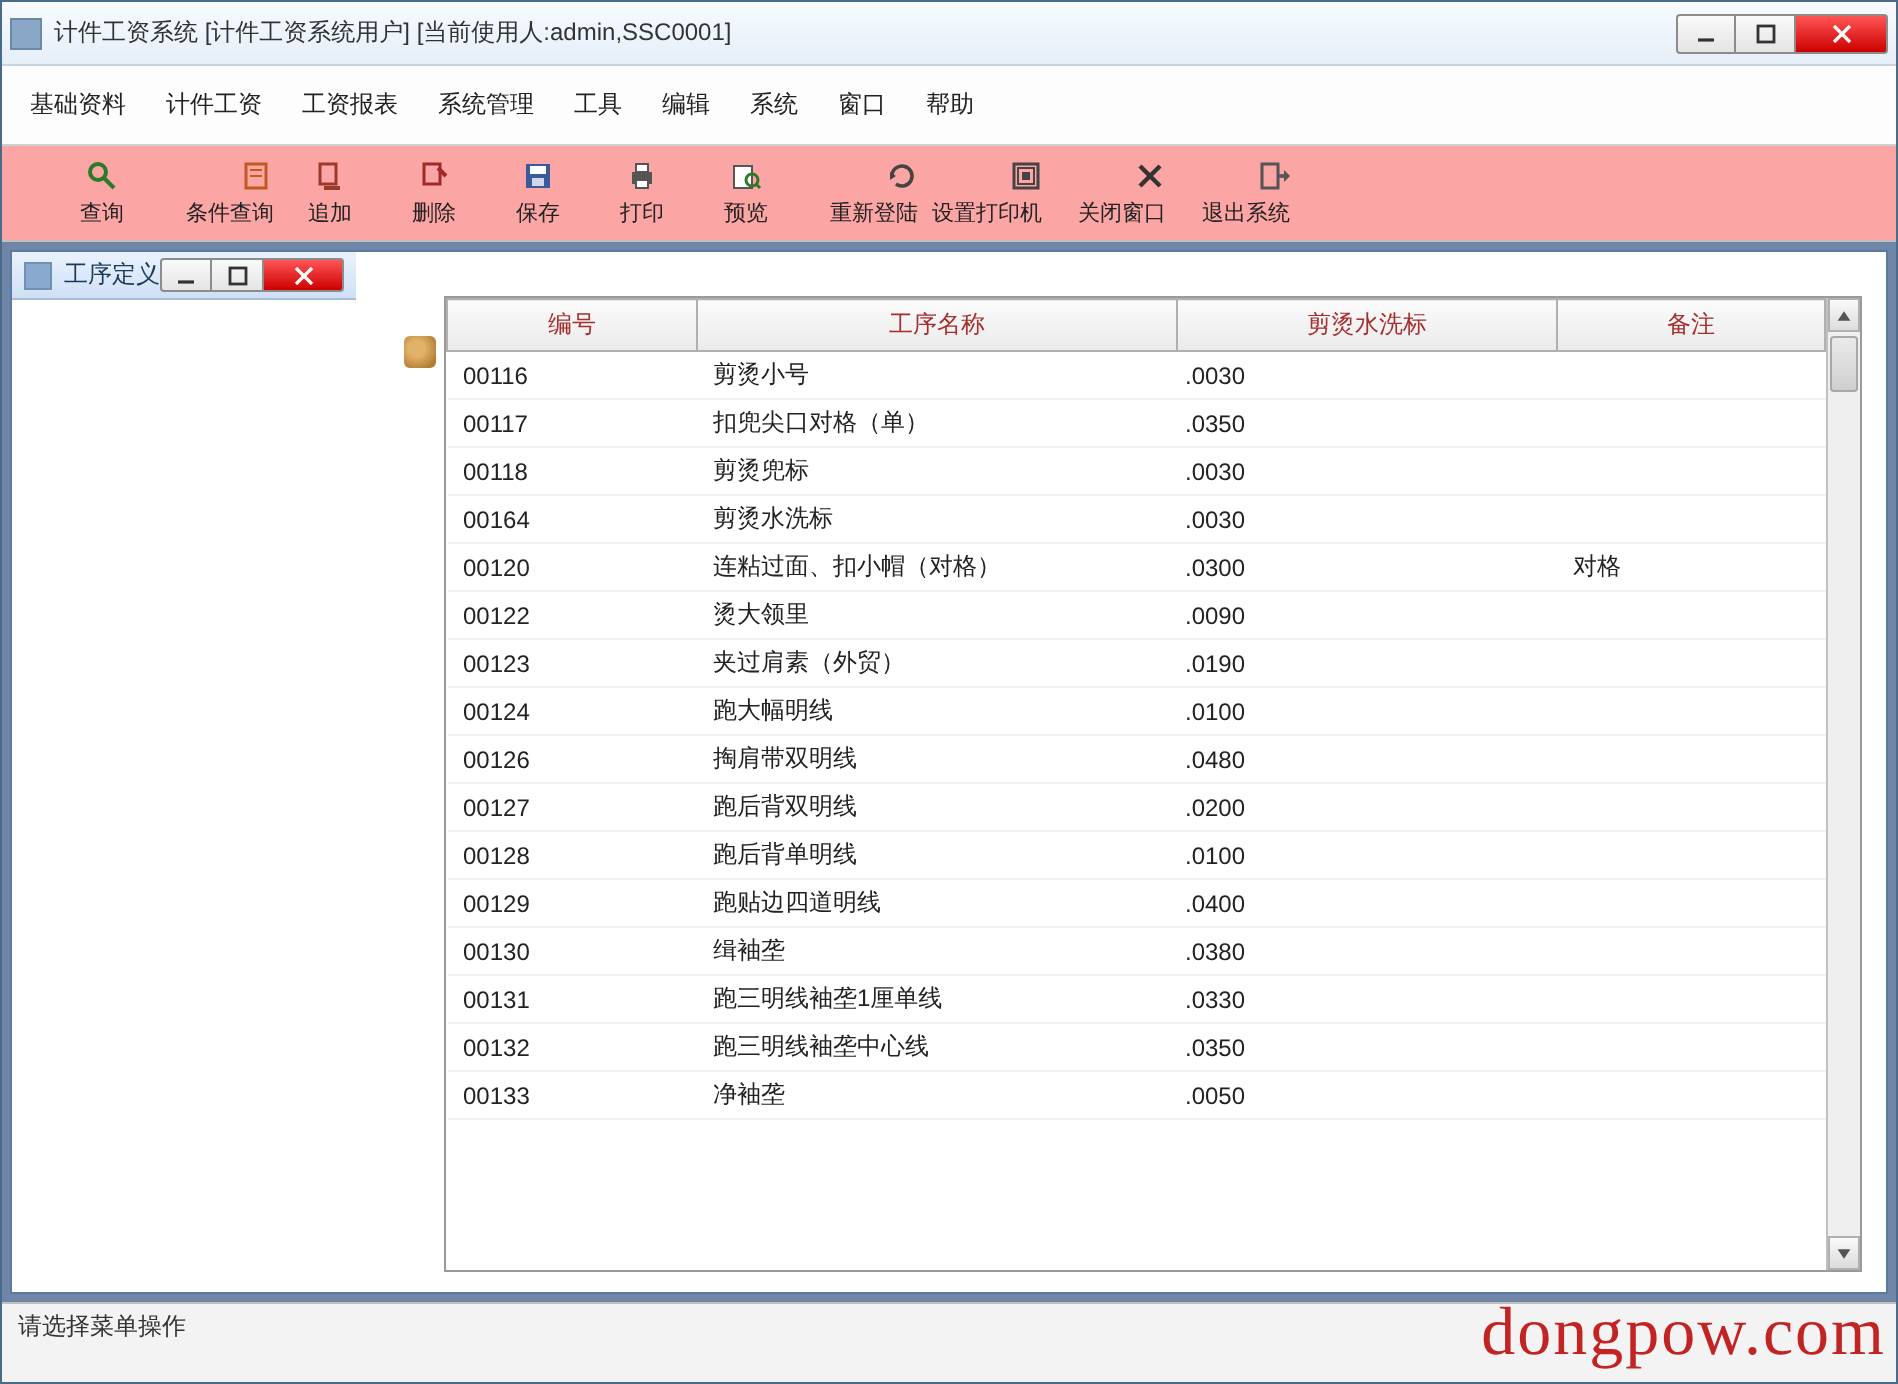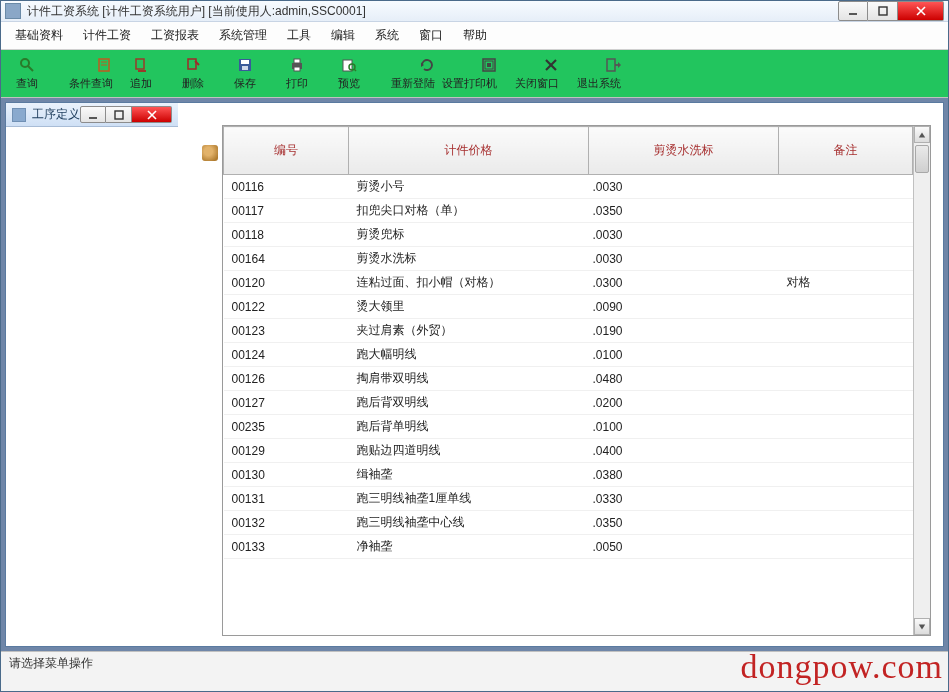--- a/index.html
+++ b/index.html
@@ -1,35 +1,35 @@
 <!DOCTYPE html>
 <html><head>
 <meta charset="utf-8">
 <style>
 * { box-sizing: border-box; margin: 0; padding: 0; font-family: "Microsoft YaHei", "SimSun", Arial, sans-serif; font-size: 12px; }
 body { background: #f0f0f0; width: 949px; height: 692px; overflow: hidden; position: relative; }
 
 
 .outer-window { border: 1px solid #4a6a8a; background: #fff; width: 100%; height: 100%; display: flex; flex-direction: column; }
-.outer-title { height: 21px; background: linear-gradient(#f7fbff,#e6eef8); display: flex; align-items: center; padding: 0 4px; border-bottom: 1px solid #c8d4e4; }
+.outer-title { height: 32px; background: linear-gradient(#f7fbff,#e6eef8); display: flex; align-items: center; padding: 0 4px; border-bottom: 1px solid #c8d4e4; }
 .outer-title .icon { width: 16px; height: 16px; background: #8aa7c7; margin-right: 6px; border: 1px solid #6a8aa7; }
 .outer-title .text { flex: 1; color: #333; }
 .win-controls { display: flex; gap: 0; }
 .win-btn { width: 30px; height: 20px; border: 1px solid #8c8c8c; background: linear-gradient(#fafafa,#e4e4e4); display: flex; align-items: center; justify-content: center; cursor: pointer; }
 .win-btn.min { border-radius: 2px 0 0 2px; }
 .win-btn.max { border-left: none; }
 .win-btn.close { border-left: none; border-radius: 0 2px 2px 0; background: linear-gradient(#f55,#c00); color: #fff; width: 46px; }
 .win-btn svg { width: 10px; height: 10px; }
 
 
-.menu-bar { height: 28px; background: #fdfdfd; border-bottom: 1px solid #d0d0d0; display: flex; align-items: center; padding: 0 4px; }
+.menu-bar { height: 40px; background: #fdfdfd; border-bottom: 1px solid #d0d0d0; display: flex; align-items: center; padding: 0 4px; }
 .menu-item { padding: 4px 10px; cursor: pointer; color: #222; }
 
 
-.toolbar { height: 48px; background: #22c55e; border-bottom: 1px solid #c0c0c0; display: flex; align-items: center; padding: 2px 0; gap: 0; }
+.toolbar { height: 48px; background: #fca5a5; border-bottom: 1px solid #c0c0c0; display: flex; align-items: center; padding: 2px 24px; gap: 0; }
 .tool-btn { width: 52px; height: 44px; display: flex; flex-direction: column; align-items: center; justify-content: center; gap: 3px; cursor: pointer; padding: 2px 2px; }
 .tool-btn .tico { width: 16px; height: 16px; display: flex; align-items: center; justify-content: center; }
 .tool-btn .tlabel { font-size: 11px; color: #222; white-space: nowrap; }
 .tool-btn.wide { width: 62px; align-items: flex-end; }
 
 
 .mdi-client { flex: 1; background: #6f86a8; padding: 4px; display: flex; flex-direction: column; }
 
 
 .inner-window { flex: 1; background: #fff; border: 1px solid #5a7aa0; display: flex; flex-direction: row; min-height: 0; }
@@ -39,21 +39,21 @@
 .inner-controls .win-btn { width: 26px; height: 17px; }
 .inner-controls .win-btn.close { width: 40px; }
 
 .inner-body { flex: 1; padding: 22px 12px 10px 24px; display: flex; min-height: 0; }
 .row-marker { width: 18px; margin-top: 20px; }
 .row-marker-icon { width: 16px; height: 16px; background: radial-gradient(circle at 40% 40%, #e2b26a 30%, #b07c30 80%); border-radius: 3px; position: relative; }
 
 .grid-wrap { flex: 1; border: 1px solid #9a9a9a; display: flex; min-height: 0; margin-left: 2px; }
 .grid { flex: 1; overflow: hidden; }
 .grid table { width: 100%; border-collapse: collapse; table-layout: fixed; }
-.grid th { background: linear-gradient(#fbfbfb,#eaeaea); border: 1px solid #b0b0b0; padding: 15px 6px; color: #a62e2e; font-weight: normal; text-align: center; height: 20px; }
+.grid th { background: linear-gradient(#fbfbfb,#eaeaea); border: 1px solid #b0b0b0; padding: 4px 6px; color: #a62e2e; font-weight: normal; text-align: center; height: 20px; }
 .grid td { border-bottom: 1px solid #f0f0f0; padding: 3px 8px; color: #222; height: 23px; white-space: nowrap; overflow: hidden; }
 .grid tr.sel td.cell-code { background: #3a74c9; color: #fff; }
 .grid td.cell-price { padding-left: 4px; }
 
 .vscroll { width: 17px; background: #f0f0f0; border-left: 1px solid #c0c0c0; display: flex; flex-direction: column; }
 .vscroll-btn { height: 17px; background: linear-gradient(#fafafa,#dcdcdc); border: 1px solid #b0b0b0; display: flex; align-items: center; justify-content: center; cursor: pointer; }
 .vscroll-track { flex: 1; background: #efefef; position: relative; }
 .vscroll-thumb { position: absolute; top: 2px; left: 1px; right: 1px; height: 28px; background: linear-gradient(#eaeaea,#cfcfcf); border: 1px solid #a8a8a8; border-radius: 2px; }
 
 .status-bar { height: 40px; background: #f3f3f3; border-top: 1px solid #c0c0c0; padding: 3px 8px; color: #333; }
@@ -240,21 +240,21 @@
             <table>
               <colgroup>
                   <col style="width:125px">
                   <col style="width:240px">
                   <col style="width:190px">
                   <col>
                 </colgroup>
               <thead>
                   <tr id="grid-head">
                     <th>编号</th>
-                    <th>计件价格</th>
+                    <th>工序名称</th>
                     <th>剪烫水洗标</th>
                     <th>备注</th>
                   </tr>
                 </thead>
               <tbody id="grid-body">
                   <tr>
                     <td class="cell-code">00116</td>
                     <td class="cell-name">剪烫小号</td>
                     <td class="cell-price">.0030</td>
                     <td class="cell-note"></td>
@@ -307,21 +307,21 @@
                     <td class="cell-price">.0480</td>
                     <td class="cell-note"></td>
                   </tr>
                   <tr>
                     <td class="cell-code">00127</td>
                     <td class="cell-name">跑后背双明线</td>
                     <td class="cell-price">.0200</td>
                     <td class="cell-note"></td>
                   </tr>
                   <tr>
-                    <td class="cell-code">00235</td>
+                    <td class="cell-code">00128</td>
                     <td class="cell-name">跑后背单明线</td>
                     <td class="cell-price">.0100</td>
                     <td class="cell-note"></td>
                   </tr>
                   <tr>
                     <td class="cell-code">00129</td>
                     <td class="cell-name">跑贴边四道明线</td>
                     <td class="cell-price">.0400</td>
                     <td class="cell-note"></td>
                   </tr>

